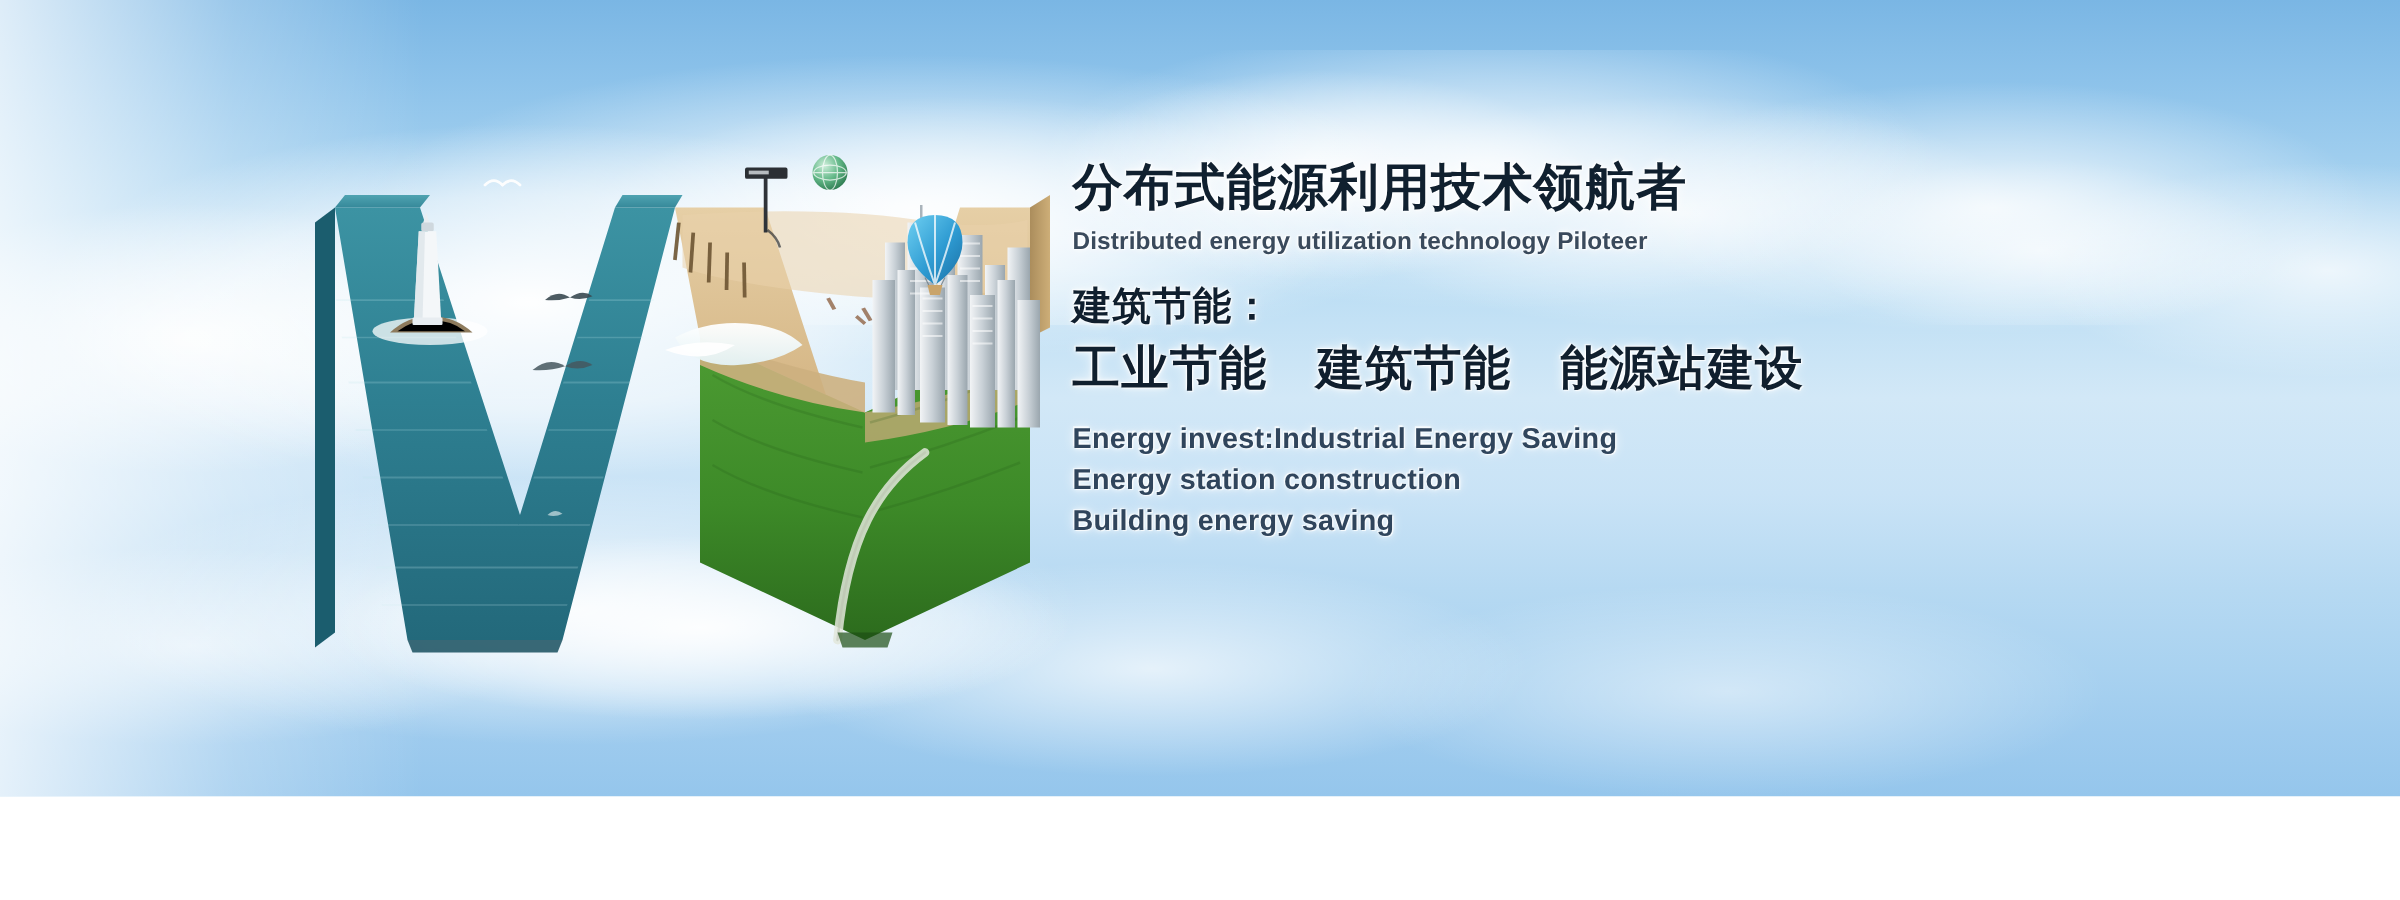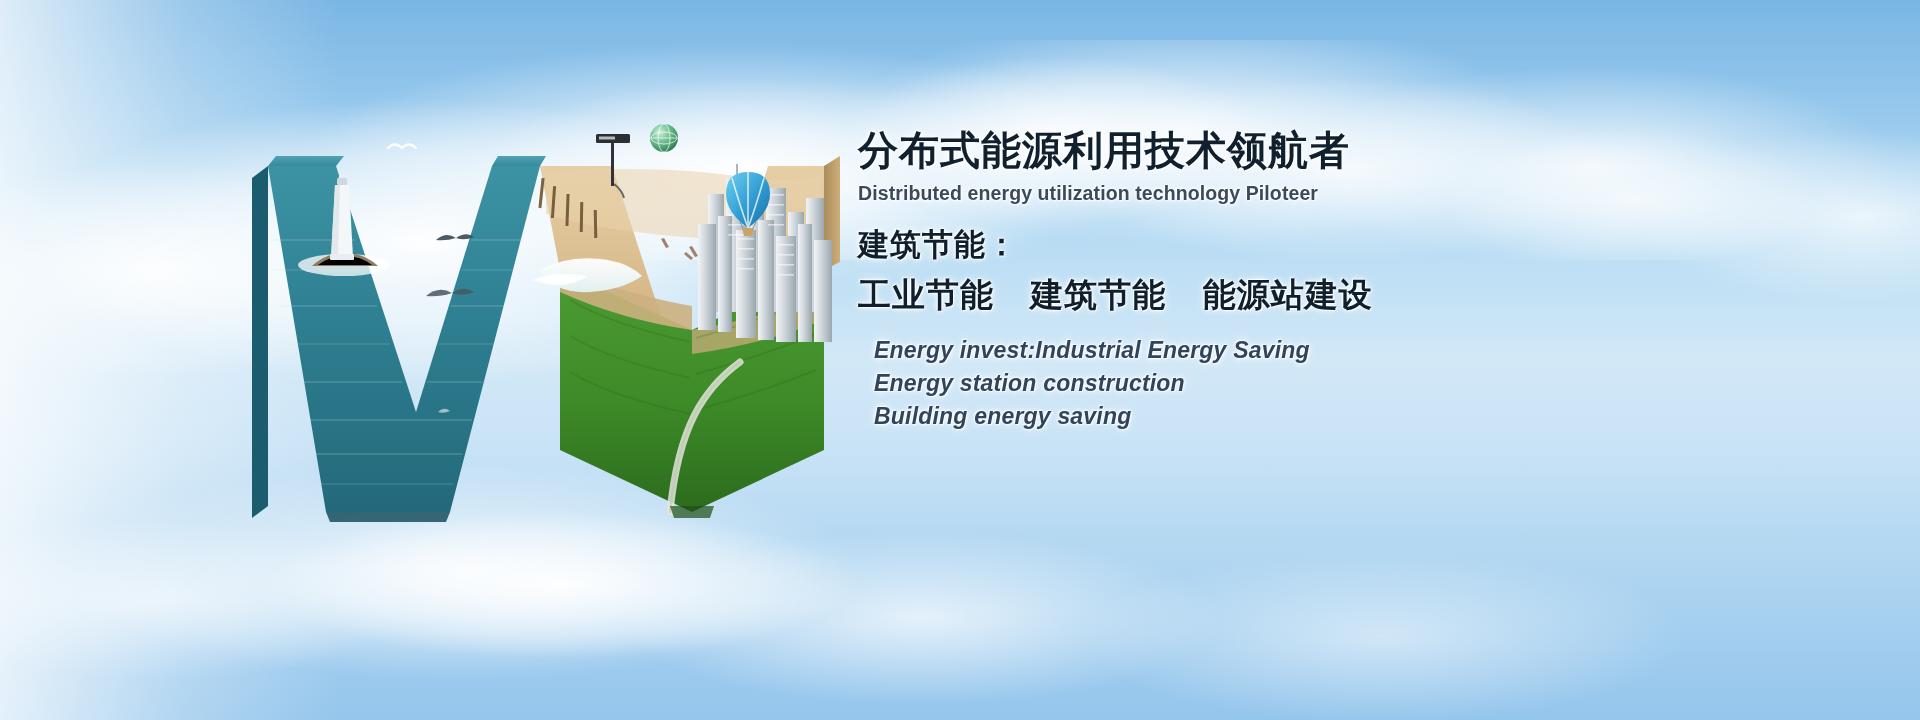--- a/index.html
+++ b/index.html
@@ -1,20 +1,20 @@
 <!DOCTYPE html>
 <html lang="zh"><head>
 <meta charset="utf-8">
 <title>Banner</title>
 <style>
   html,body{margin:0;padding:0;background:#fff;}
   body{width:1920px;height:720px;overflow:hidden;font-family:"Liberation Sans","DejaVu Sans",sans-serif;}
 
   .banner{
-    position:relative;width:1920px;height:720px;overflow:hidden;
+    position:relative;width:1920px;height:637px;overflow:hidden;
     background:linear-gradient(180deg,
       #7ab6e4 0%,
       #8cc2ea 10%,
       #a3d0ef 22%,
       #bcdef4 36%,
       #d2e8f7 50%,
       #c9e3f6 62%,
       #b6d9f2 74%,
       #a9d2f0 84%,
       #9ecbee 92%,
@@ -83,25 +83,25 @@
   }
   .subhead-en{
     font-size:19.5px;line-height:26px;font-weight:bold;letter-spacing:.1px;
     color:#3a4a5c;margin:0 0 18px 0;white-space:nowrap;
   }
   .lead-cn{
     font-size:31px;line-height:42px;font-weight:bold;letter-spacing:1px;
     color:#101f2e;margin:0 0 6px 0;white-space:nowrap;
   }
   .services-cn{
-    font-size:33px;line-height:46px;font-weight:bold;letter-spacing:1px;
+    font-size:38px;line-height:46px;font-weight:bold;letter-spacing:1px;
     color:#101f2e;margin:0 0 16px 0;white-space:nowrap;
   }
   .services-cn .gap{display:inline-block;width:16px;}
-  .en-list{margin:16px;padding:0;list-style:none;font-style:italic;}
+  .en-list{margin:0;padding:0;list-style:none;}
   .en-list li{
     font-size:23px;line-height:33px;font-weight:bold;letter-spacing:.2px;
     color:#30455c;white-space:nowrap;
   }
 </style>
 </head>
 <body>
 
 <div class="banner">
 

